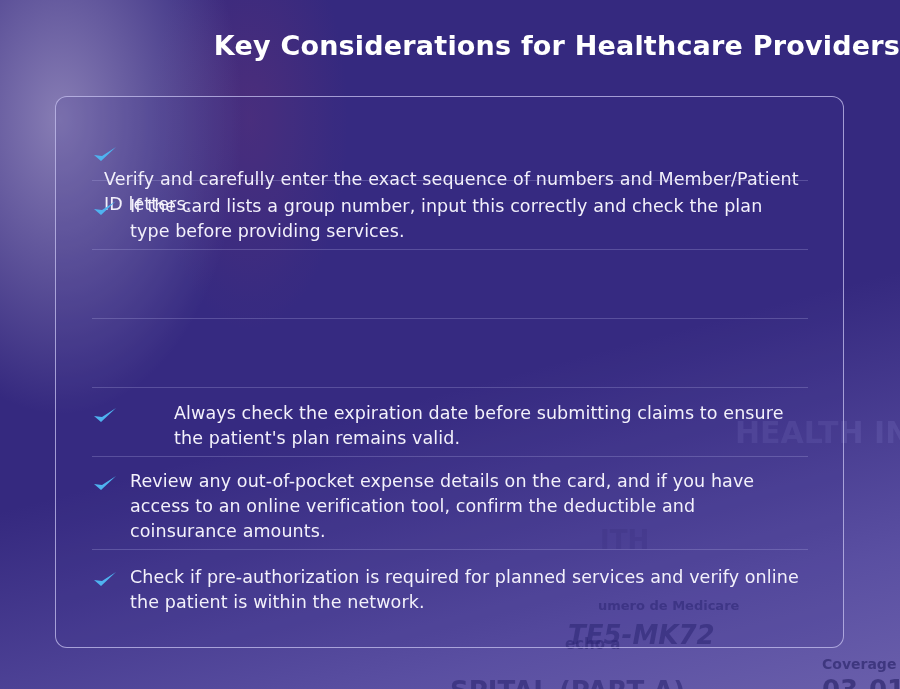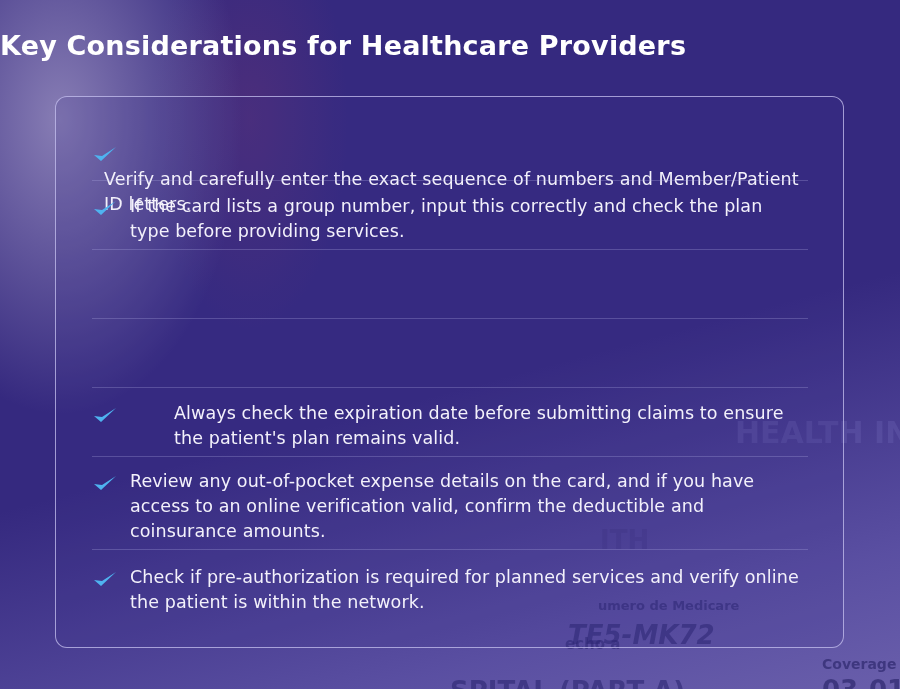--- a/index.html
+++ b/index.html
@@ -14,21 +14,21 @@
       radial-gradient(ellipse 260px 420px at 60px 120px, rgba(150,140,190,0.85), rgba(150,140,190,0) 70%),
       radial-gradient(ellipse 140px 300px at 250px 120px, rgba(95,50,120,0.55), rgba(95,50,120,0) 70%),
       linear-gradient(165deg, rgba(0,0,0,0) 55%, rgba(120,110,190,0.55) 85%, rgba(140,130,200,0.6) 100%),
       #35297f;
   }
   .bg-card-text {
     position: absolute; color: rgba(40,35,110,0.55); font-weight: bold;
     font-family: "DejaVu Sans", sans-serif; white-space: nowrap;
   }
   .title {
-    position: absolute; left: 0; top: 30px; width: 900px; text-align: left;
+    position: absolute; left: 0; top: 30px; width: 900px; text-align: right;
     color: #ffffff; font-size: 27px; font-weight: bold; letter-spacing: 0.2px;
   }
   .panel {
     position: absolute; left: 55px; top: 96px; width: 789px; height: 552px;
     border: 1.5px solid rgba(200,195,240,0.75); border-radius: 12px;
     box-sizing: border-box;
     background: rgba(60,50,140,0.18);
   }
   .item {
     position: absolute; left: 36px; width: 710px;
@@ -89,21 +89,21 @@
         <path d="M2 11 L9 17 L24 3 L10 12 Z" fill="#4fb3f0"></path>
       </svg>
     <div class="text">Always check the expiration date before submitting claims to ensure the patient's plan remains valid.</div>
   </div>
   <div class="divider" style="top:359px;"></div>
 
   <div class="item" style="top:372px;">
     <svg class="check" viewBox="0 0 26 20">
         <path d="M2 11 L9 17 L24 3 L10 12 Z" fill="#4fb3f0"></path>
       </svg>
-    <div class="text">Review any out-of-pocket expense details on the card, and if you have access to an online verification valid, confirm the deductible and coinsurance amounts.</div>
+    <div class="text">Review any out-of-pocket expense details on the card, and if you have access to an online verification tool, confirm the deductible and coinsurance amounts.</div>
   </div>
   <div class="divider" style="top:452px;"></div>
 
   <div class="item" style="top:468px;">
     <svg class="check" viewBox="0 0 26 20">
         <path d="M2 11 L9 17 L24 3 L10 12 Z" fill="#4fb3f0"></path>
       </svg>
     <div class="text">Check if pre-authorization is required for planned services and verify online the patient is within the network.</div>
   </div>
 

